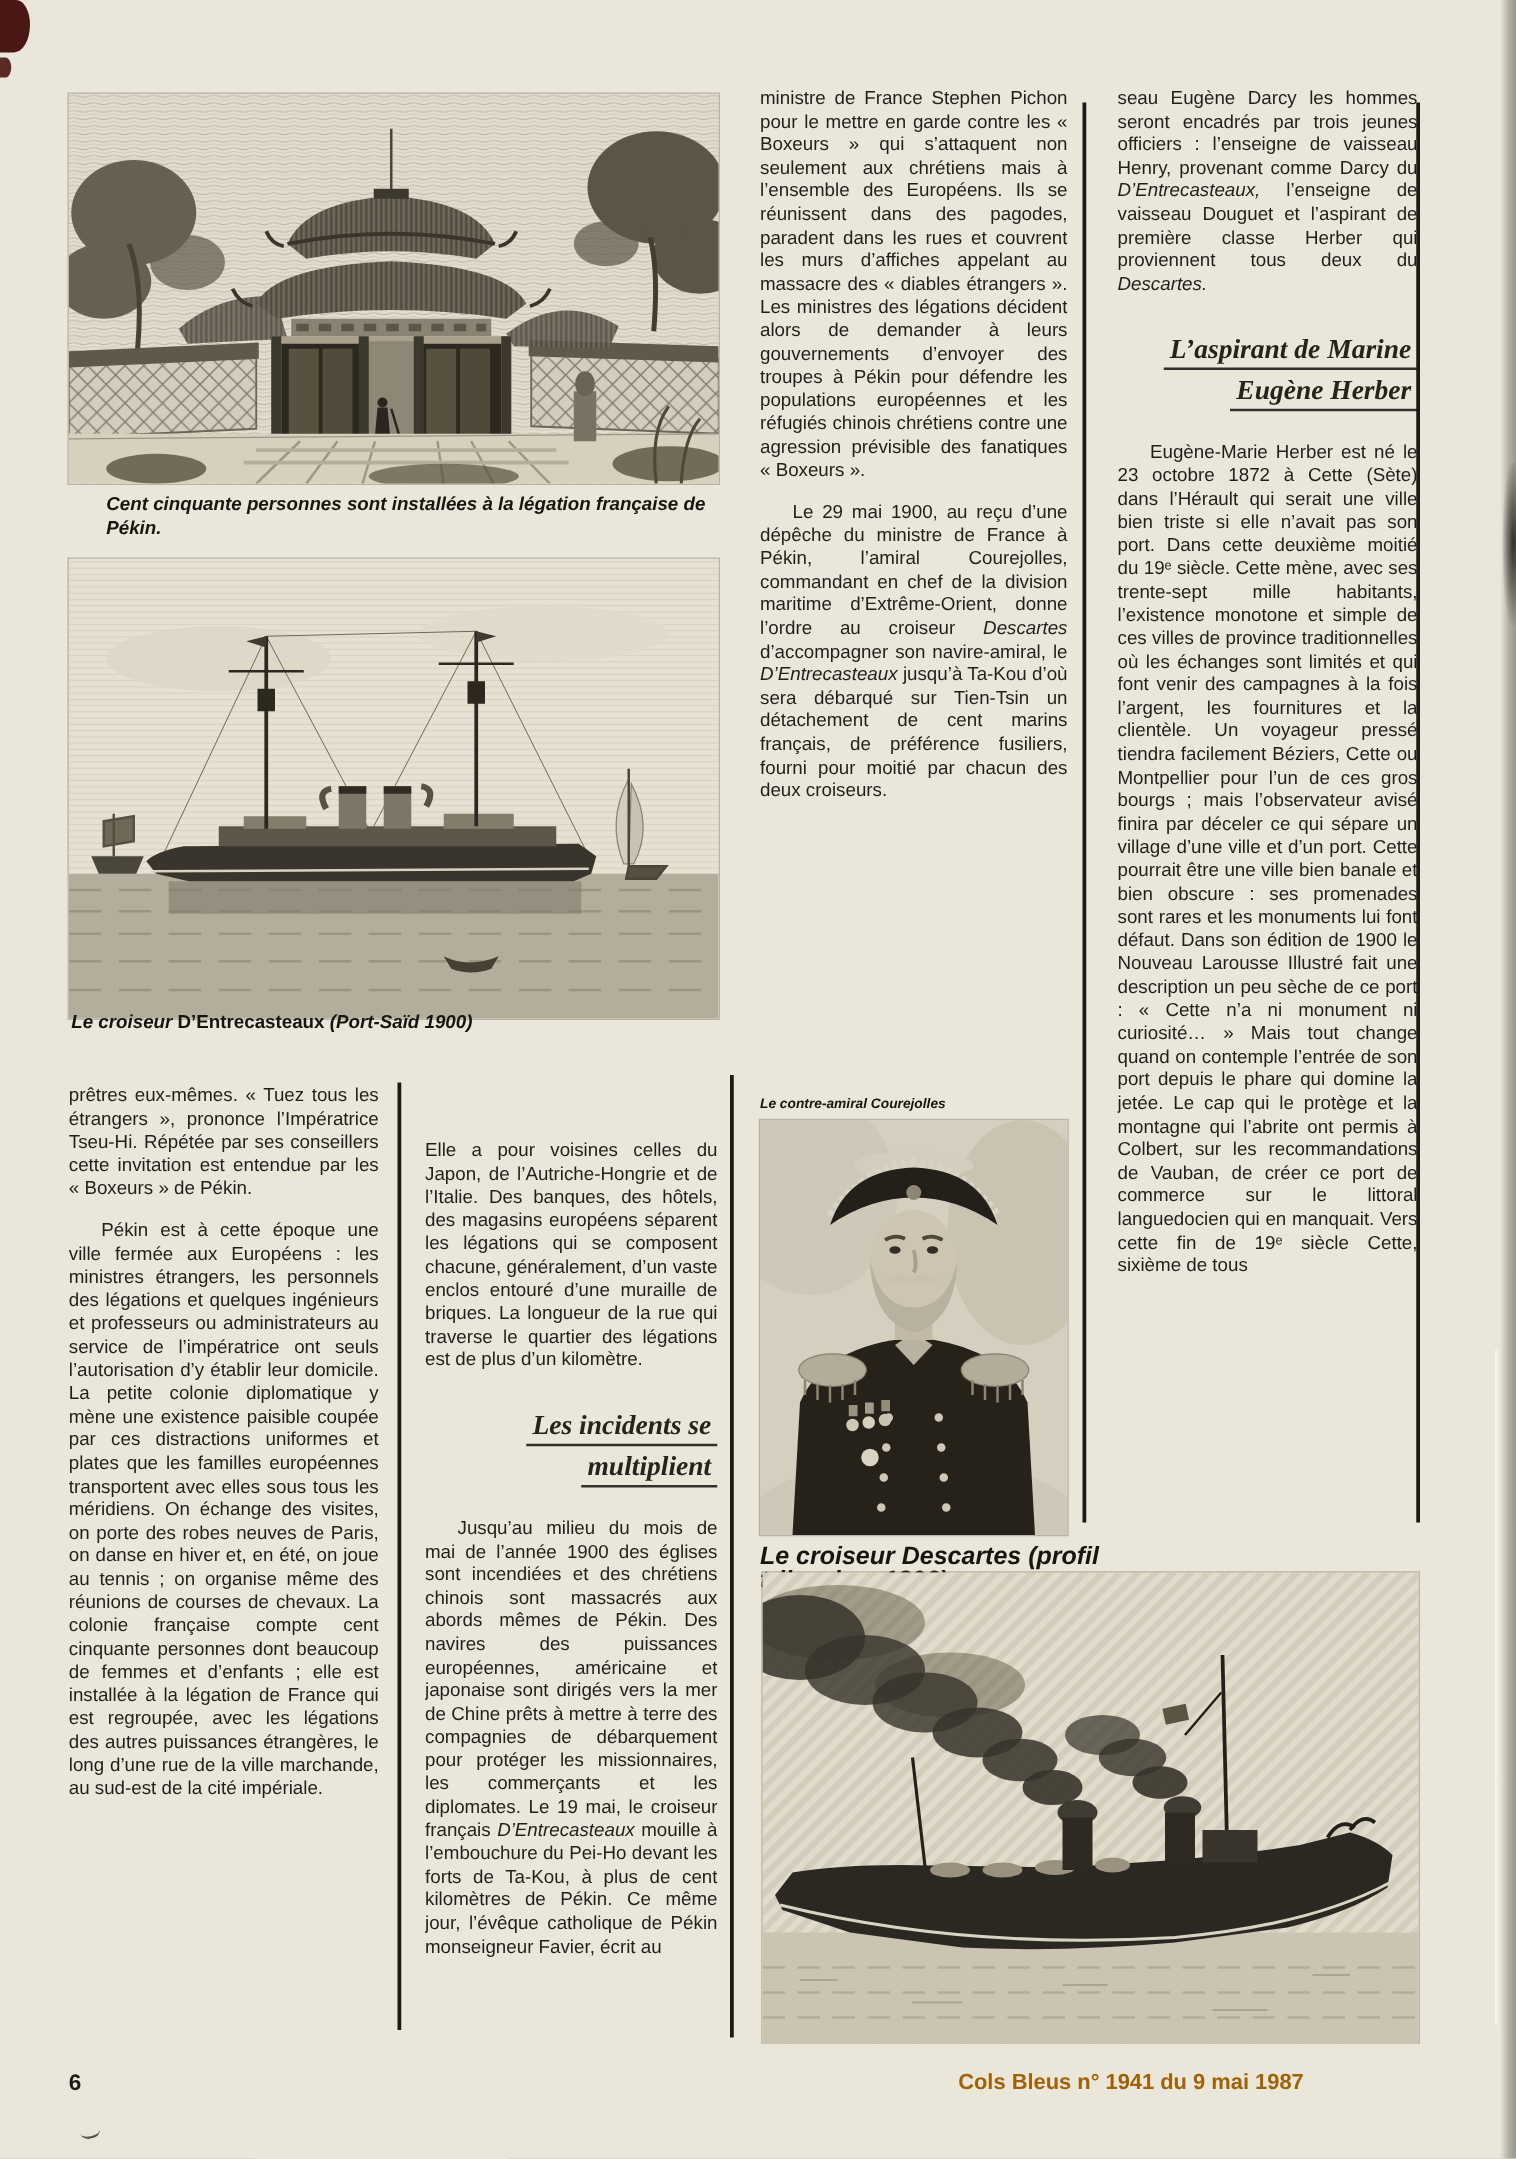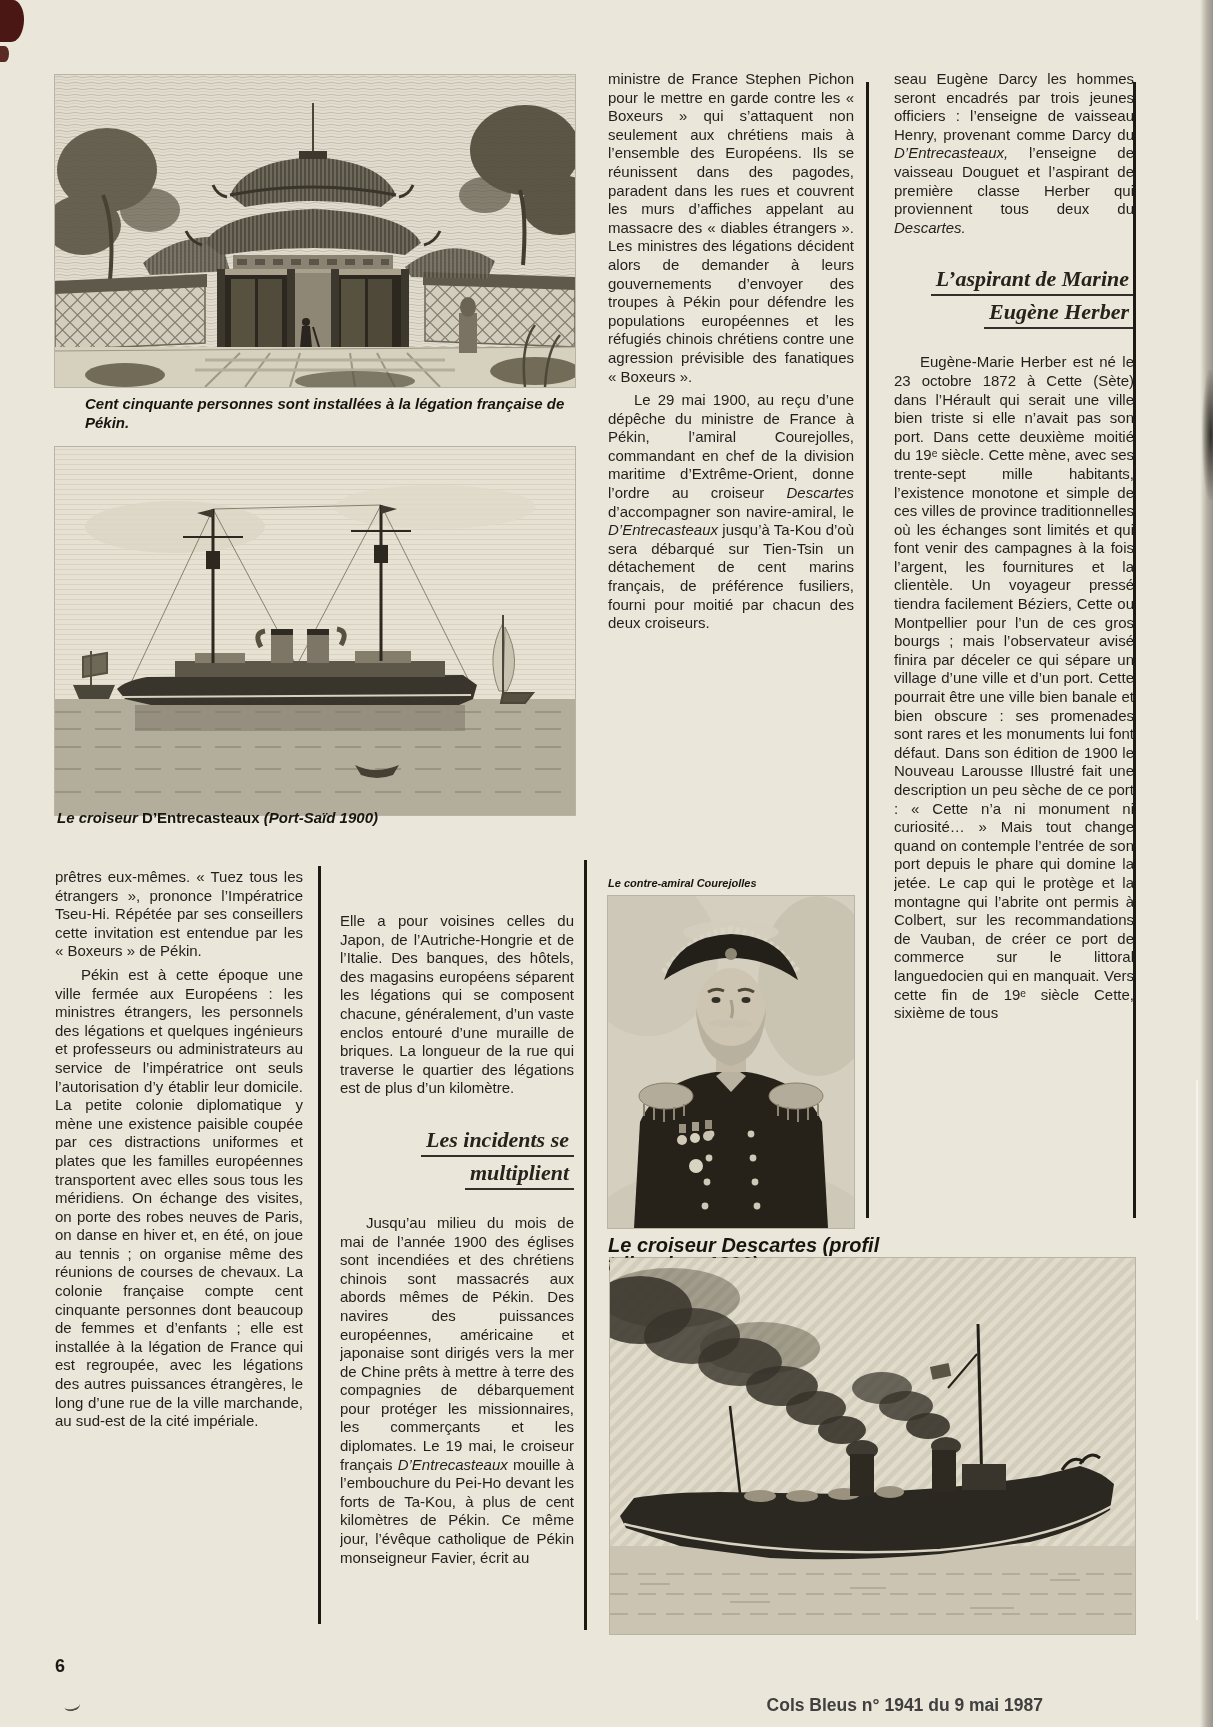--- a/index.html
+++ b/index.html
@@ -5,29 +5,29 @@
   html,body{margin:0;padding:0;background:#c9c4b8;}
   .page{position:relative;width:1213px;height:1727px;background:#eae6da;overflow:hidden;
         font-family:"Liberation Sans",sans-serif;color:#211f1b;}
   .photo{position:absolute;overflow:hidden;background:#dcd7c9;box-shadow:0 0 0 1px rgba(90,85,70,.35);}
   .photo svg{display:block;}
   .caption{position:absolute;font:italic 700 15px/19px "Liberation Sans",sans-serif;color:#17150f;}
   .caption .up{font-style:normal;}
   .col{position:absolute;font-size:15px;line-height:18.6px;text-align:justify;overflow:hidden;
        -webkit-hyphens:auto;hyphens:auto;}
   .para{margin:0;}
-  .para + .para{margin-top:5px;}
+  .para + .para{margin-top:15px;}
   .para.indent{text-indent:26px;}
   .para i{font-style:italic;}
   .sec-heading{font-family:"Liberation Serif",serif;font-style:italic;font-weight:600;
        font-size:22px;line-height:31px;text-align:right;margin:26px 0 24px;color:#26231c;text-indent:0;}
   .sec-heading .hline{display:inline-block;border-bottom:2px solid #32302a;padding:0 5px 0;}
   .rule{position:absolute;width:3px;background:#1b1a15;}
   .footer-num{position:absolute;left:55px;top:1656px;font:700 18px "Liberation Sans",sans-serif;color:#1b1a15;}
-  .footer-right{position:absolute;right:170px;top:1655px;font:700 17.5px "Liberation Sans",sans-serif;color:#404040;margin-top:40px;}
+  .footer-right{position:absolute;right:170px;top:1655px;font:700 17.5px "Liberation Sans",sans-serif;color:#a16207;}
   .edge-right{position:absolute;right:0;top:0;width:13px;height:100%;
        background:linear-gradient(to right,rgba(160,155,144,0),#b3aea2 55%,#99958a);}
   .edge-smudge{position:absolute;right:0;top:370px;width:11px;height:130px;
        background:radial-gradient(ellipse at 80% 50%,#33302a 0%,rgba(51,48,42,0) 75%);}
   .crease{position:absolute;left:1196px;top:1080px;width:2px;height:540px;background:rgba(255,255,255,.5);}
   .corner-mark1{position:absolute;left:0;top:0;width:24px;height:42px;background:#4a1714;
        border-radius:0 65% 75% 0;}
   .corner-mark2{position:absolute;left:0;top:46px;width:9px;height:16px;background:#5a2a24;border-radius:0 60% 60% 0;}
   .pen-mark{position:absolute;left:64px;top:1700px;width:16px;height:9px;
        border-bottom:2px solid #55514a;border-radius:50%;transform:rotate(-12deg);}

